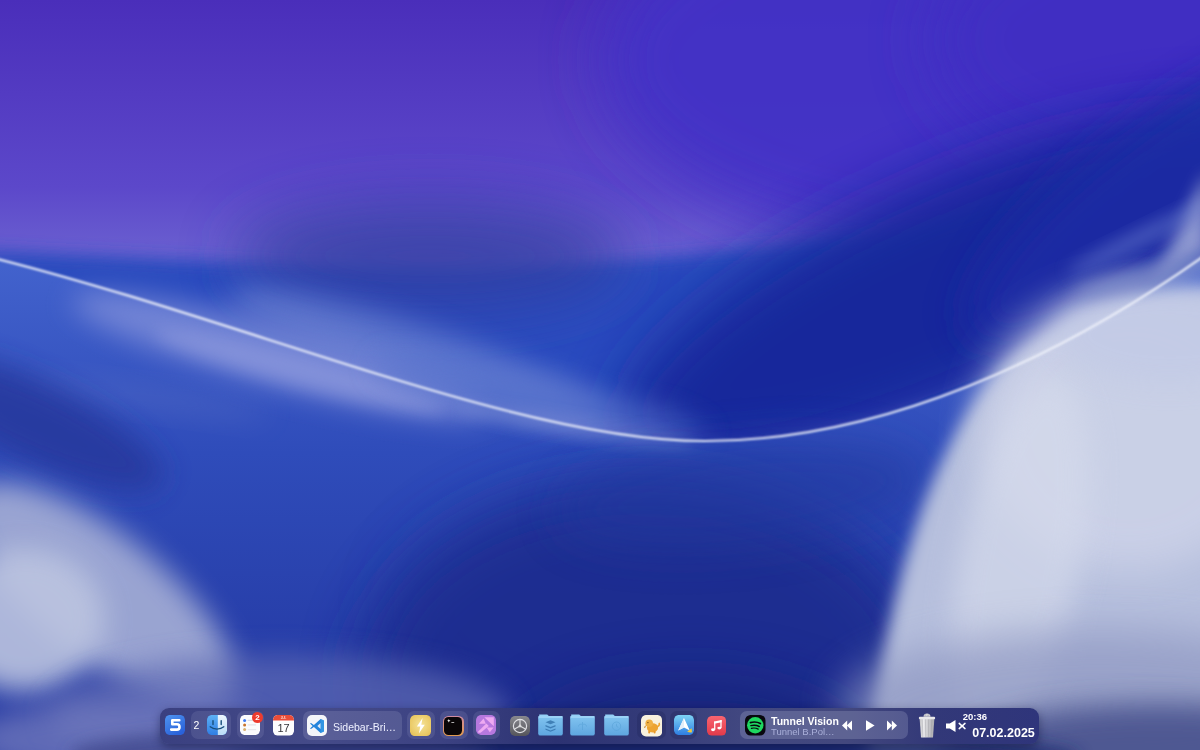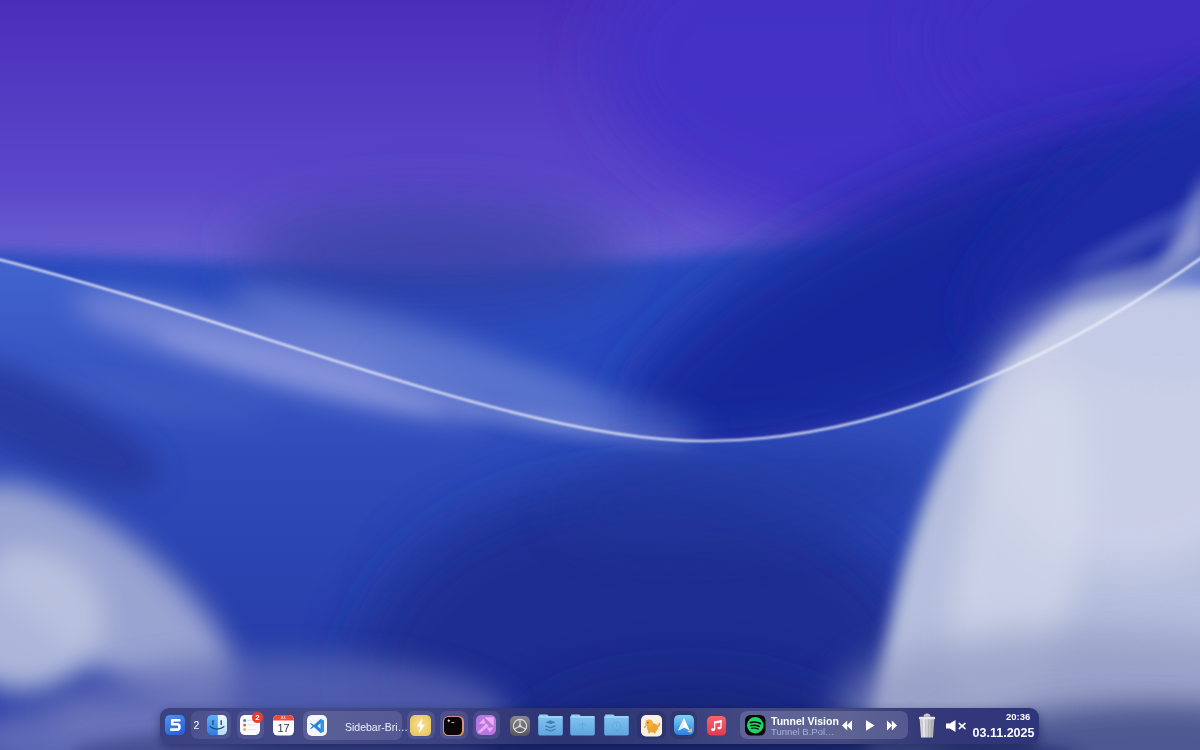--- a/index.html
+++ b/index.html
@@ -158,21 +158,21 @@
  <text x="10.5" y="4.4" font-size="3.2" fill="#fff" text-anchor="middle" font-family="Liberation Sans">JUL</text>
  <text x="10.5" y="16.8" font-size="11" fill="#333338" text-anchor="middle" font-family="Liberation Sans">17</text>
 </svg>
 
 <div style="position:absolute;left:306.5px;top:715px;width:20.5px;height:20.5px;border-radius:5px;background:#f4f5f9;"></div>
 <svg style="position:absolute;left:309px;top:717.5px;width:16px;height:16px;" viewBox="0 0 16 16">
  <path d="M11.6,1 L4.9,7.1 L2,4.9 L1,5.4 L3.6,8 L1,10.6 L2,11.1 L4.9,8.9 L11.6,15 L15,13.4 V2.6 Z" fill="#2585dc"></path>
  <path d="M11.6,5 L8.3,8 L11.6,11 Z" fill="#f4f5f9" opacity="0.9"></path>
  <path d="M11.6,1 L15,2.6 L15,13.4 L11.6,15 Z" fill="#3da0ea" opacity="0.55"></path>
 </svg>
-<div class="txt" style="left:333px;top:720.5px;font-size:10.5px;color:#eef0ff;margin-left:12px;">Sidebar-Bri…</div>
+<div class="txt" style="left:333px;top:720.5px;font-size:10.5px;color:#eef0ff;">Sidebar-Bri…</div>
 
 <svg class="ic" style="left:409.5px;top:714.5px;width:21.5px;height:21.5px;" viewBox="0 0 21.5 21.5">
  <defs>
         <radialGradient id="yg" cx="0.5" cy="0.45" r="0.75">
   <stop offset="0" stop-color="#f5e398"></stop>
           <stop offset="0.55" stop-color="#ecce6e"></stop>
           <stop offset="1" stop-color="#e2ba4e"></stop>
         </radialGradient>
       </defs>
  <rect width="21.5" height="21.5" rx="5" fill="url(#yg)"></rect>
@@ -332,15 +332,15 @@
 </svg>
 
 <svg style="position:absolute;left:946px;top:719.5px;width:23px;height:12px;" viewBox="0 0 23 12">
  <polygon points="0,3.6 3.8,3.6 9.5,0 9.5,12 3.8,8.4 0,8.4" fill="#fff"></polygon>
  <g stroke="#fff" stroke-width="1.5" stroke-linecap="round">
   <line x1="13.2" y1="3.4" x2="19" y2="8.6"></line>
   <line x1="19" y1="3.4" x2="13.2" y2="8.6"></line>
  </g>
 </svg>
 
-<div class="txt" style="left:1006px;top:711px;width:63px;text-align:left;font-size:9.5px;font-weight:700;">20:36</div>
-<div class="txt" style="left:971px;top:726px;width:65px;text-align:center;font-size:12.5px;font-weight:700;">03.11.2025</div>
+<div class="txt" style="left:924px;top:711px;width:63px;text-align:right;font-size:9.5px;font-weight:700;">20:36</div>
+<div class="txt" style="left:971px;top:726px;width:65px;text-align:center;font-size:12.5px;font-weight:700;">07.02.2025</div>
 </div>
 
 </body></html>

